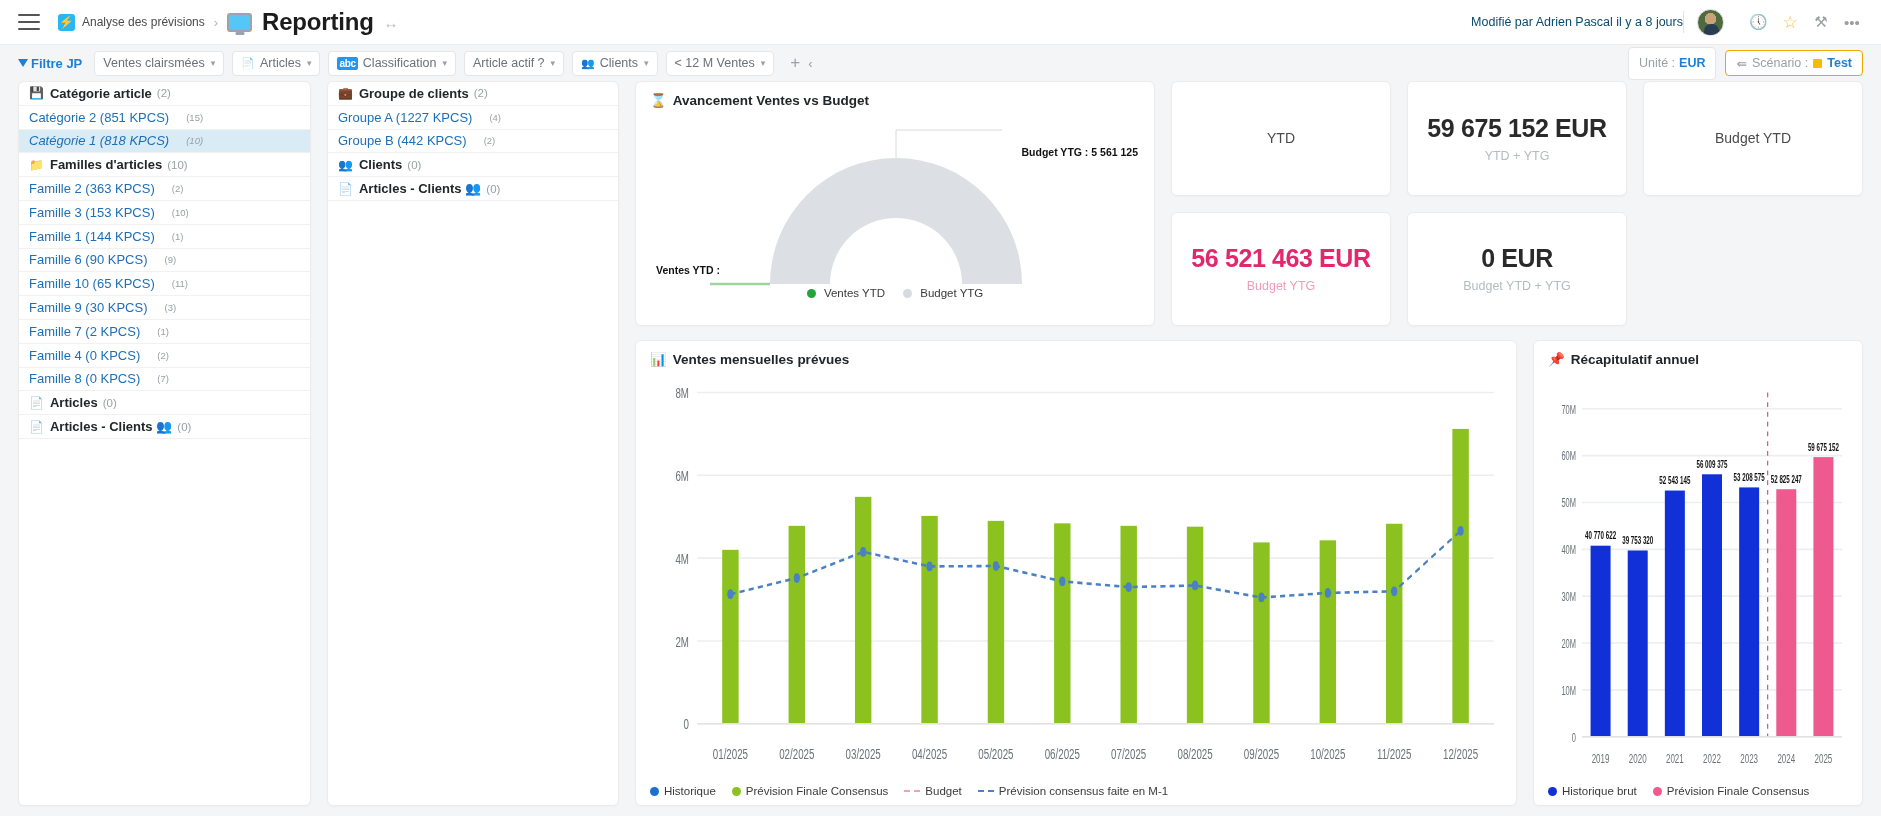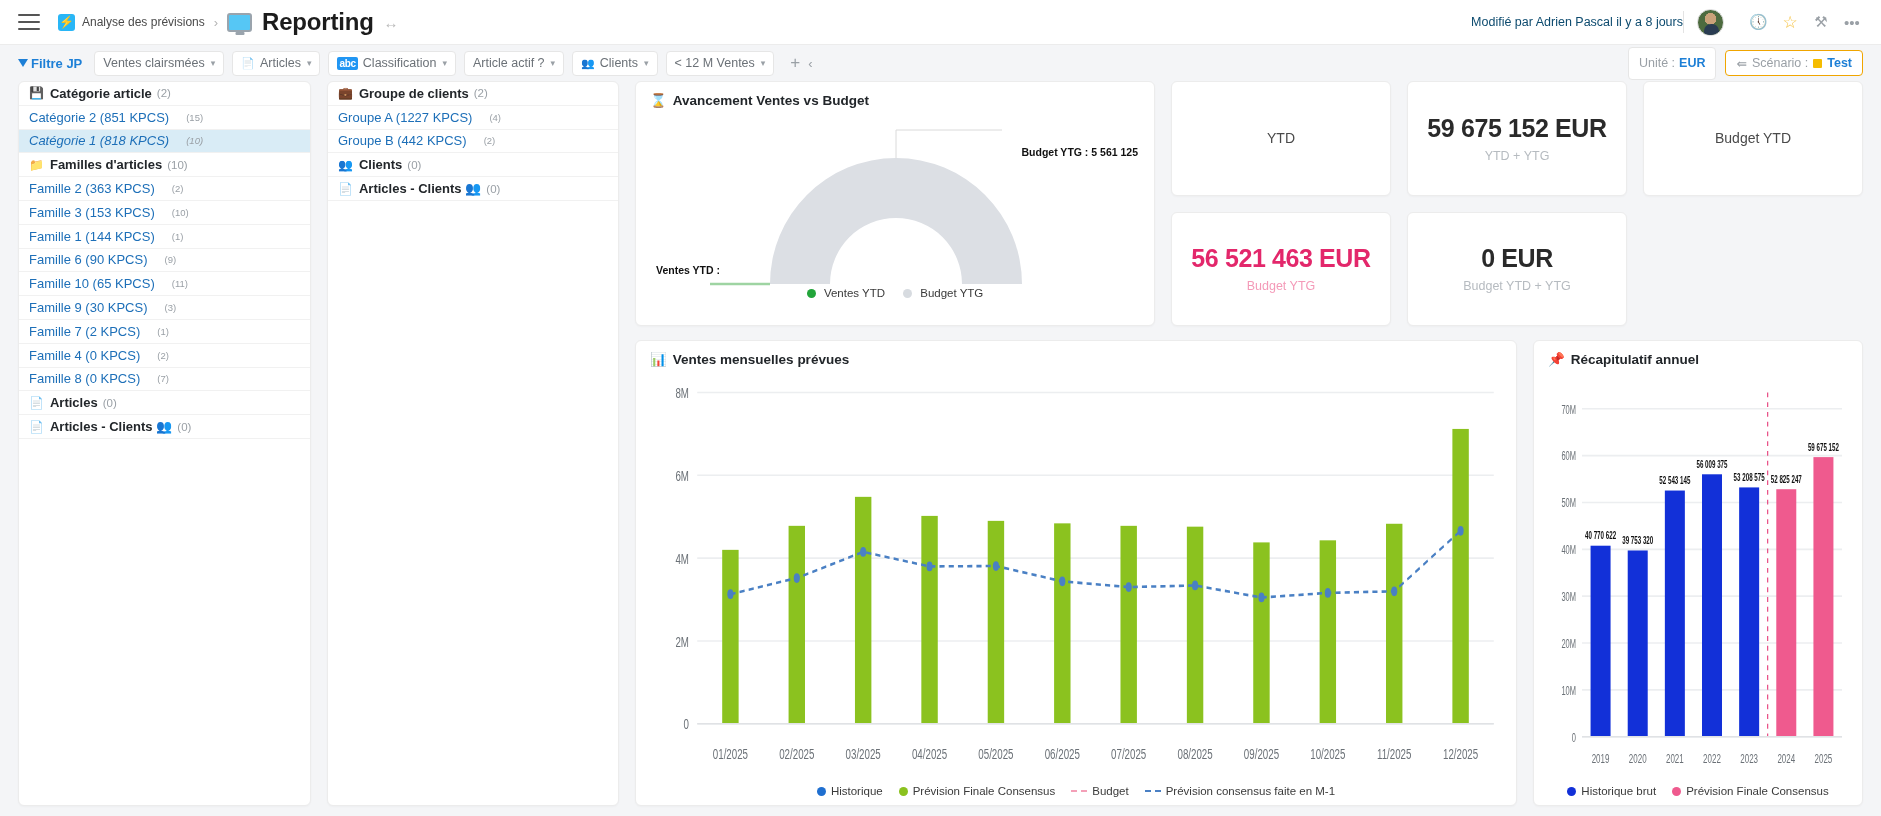--- a/index.html
+++ b/index.html
@@ -130,21 +130,21 @@
   
   .gauge-wrap{ position:relative; height:185px; margin-top:4px;}
   .gauge-legend{ position:absolute; bottom:-2px; width:100%; display:flex;
     justify-content:center; gap:18px; font-size:11.5px; color:#3a3a3a;}
   .lg-dot{ width:9px;height:9px;border-radius:50%;display:inline-block;margin-right:5px;vertical-align:-1px;}
   .gauge-lbl-left{ position:absolute; left:6px; top:152px; font-size:10.5px; font-weight:bold; color:#111;}
   .gauge-lbl-right{ position:absolute; right:2px; top:34px; font-size:10.5px; font-weight:bold; color:#111;}
 
   
   .plot{ position:relative; flex:1; min-height:0; margin-top:6px;}
-  .chart-legend{ display:flex; justify-content:center; gap:16px; font-size:11.5px;
+  .chart-legend{ display:flex; gap:16px; font-size:11.5px;
     color:#3a3a3a; padding-top:6px; flex-wrap:wrap;}
   svg{ display:block; }
 </style>
 </head>
 <body>
 
 <div id="app-header">
   <div class="hamburger">
       <i></i>
       <i></i>

